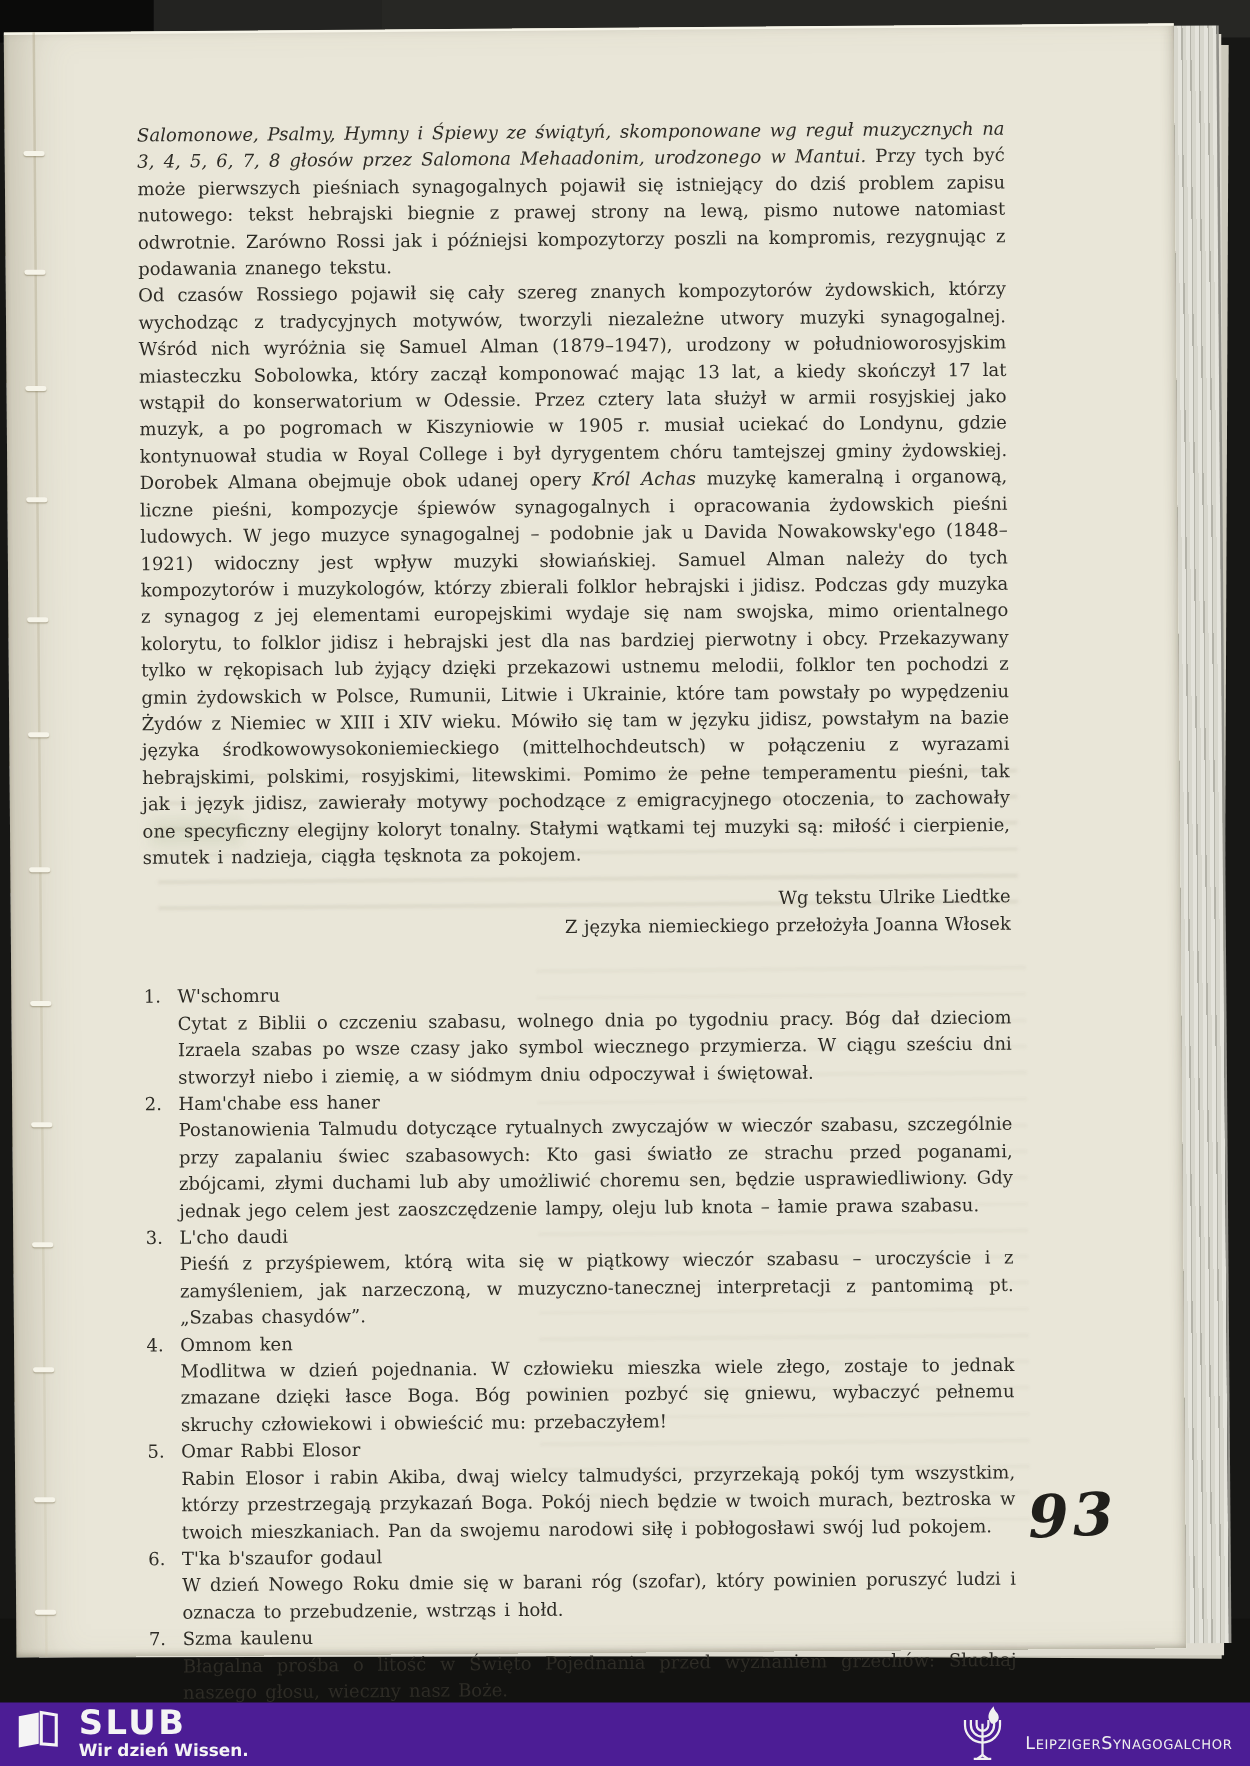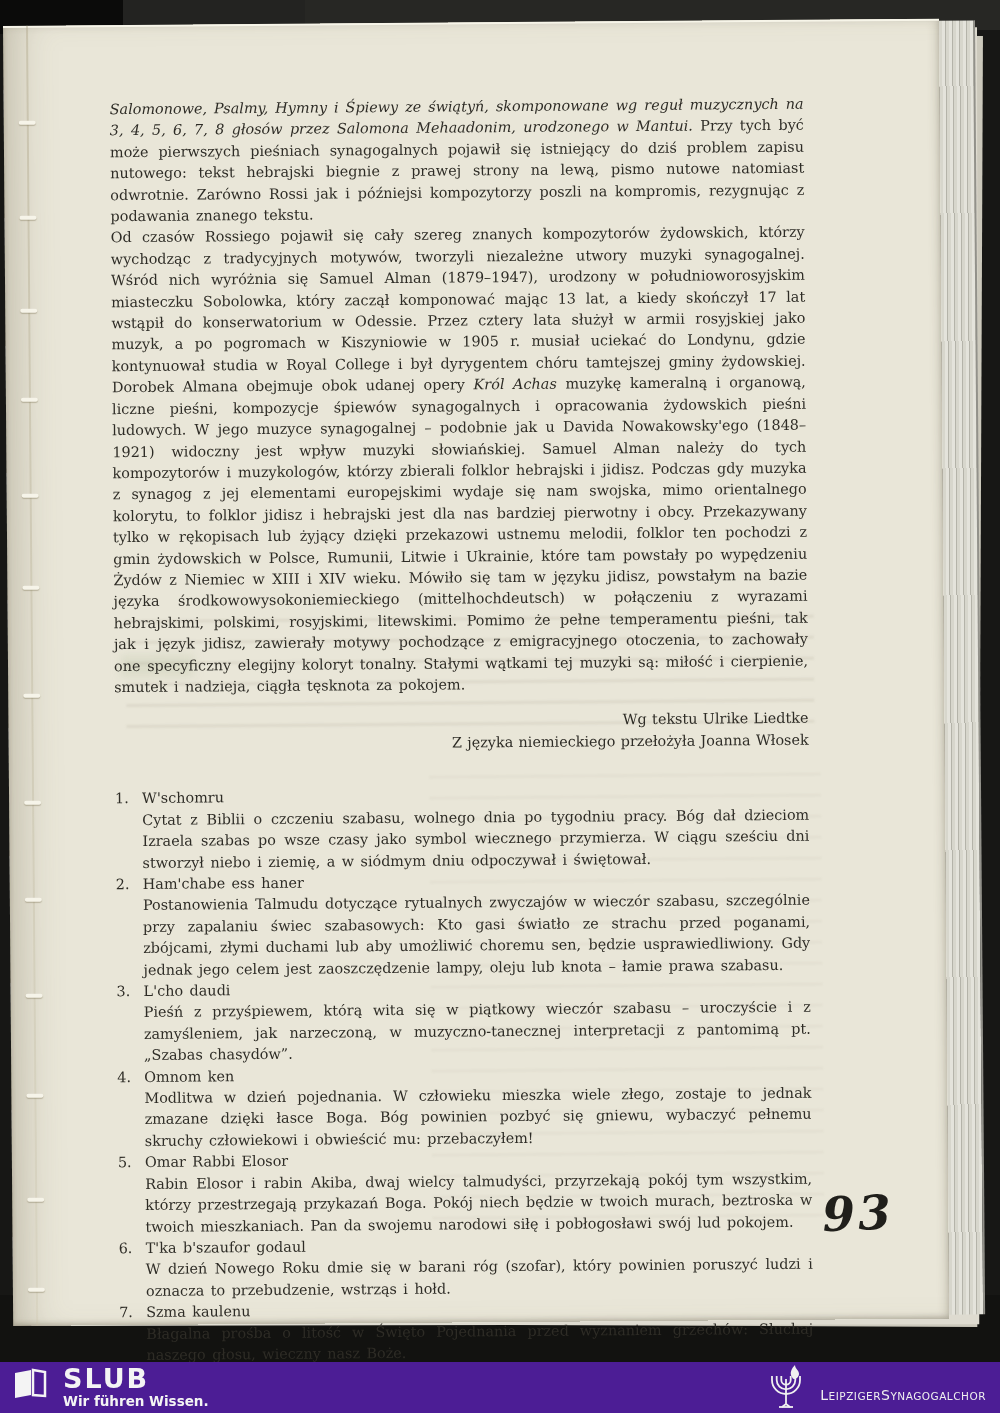--- a/index.html
+++ b/index.html
@@ -181,21 +181,21 @@
 <div class="footer">
   <div class="slub">
     <span>
       <svg width="36" height="36" viewBox="0 0 36 36">
         <polygon points="3,7 19,4 19,29 3,32" fill="#f4f4f4"></polygon>
         <polygon points="21,4 33,6 33,30 21,29" fill="none" stroke="#f4f4f4" stroke-width="2.5"></polygon>
       </svg>
     </span>
     <span class="slub-text">
       <span class="slub-name">SLUB</span>
-      <span class="slub-tagline">Wir führen Wissen.</span>
+      <span class="slub-tagline">Wir dzień Wissen.</span>
     </span>
   </div>
   <div class="choir">
     <span>
       <svg width="42" height="47" viewBox="0 0 42 47">
         <g stroke="#f0f0f0" stroke-width="1.8" fill="none">
           <line x1="18" y1="15" x2="18" y2="40"></line>
           <path d="M 4 17 A 14 14 0 0 0 32 17" transform="translate(-10,0) scale(1)" stroke="none"></path>
           <path d="M 4 16 A 14 14 0 0 0 32 16"></path>
           <path d="M 8.7 16 A 9.3 9.3 0 0 0 27.3 16"></path>

